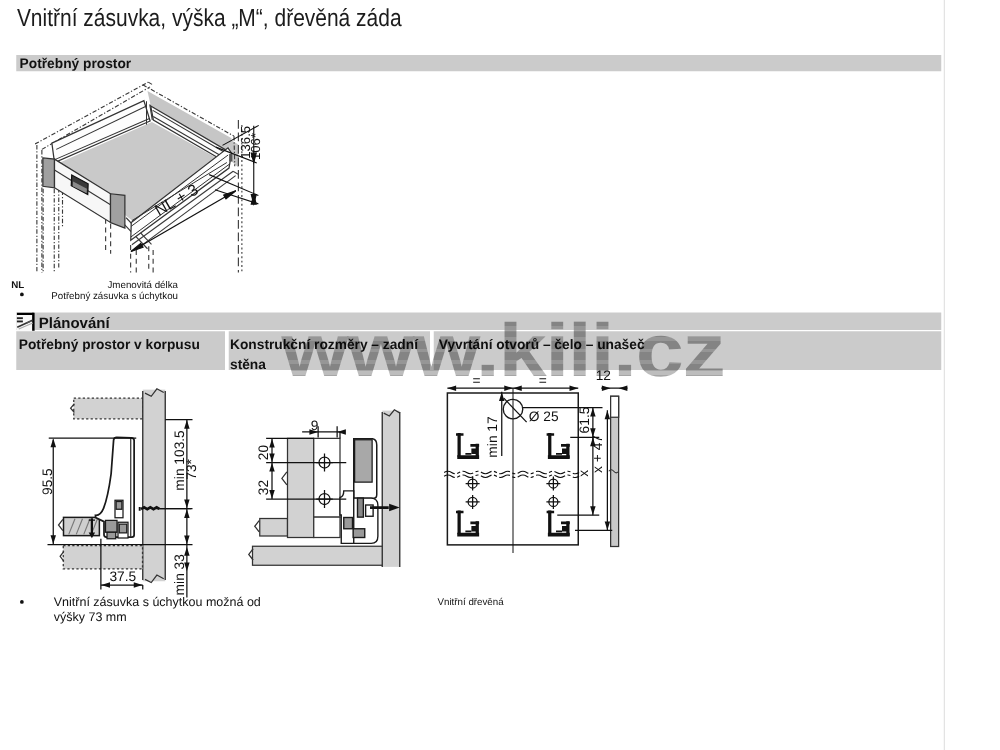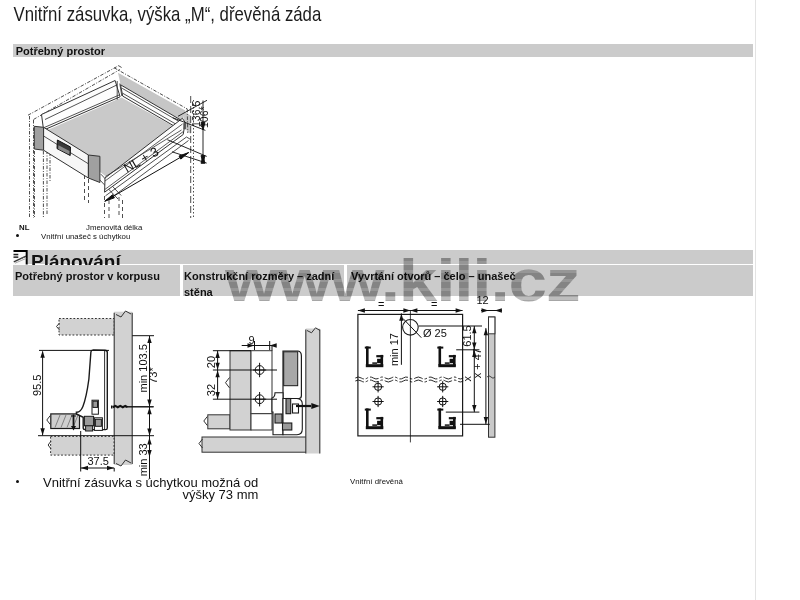--- a/index.html
+++ b/index.html
@@ -116,38 +116,38 @@
     <line x1="175" y1="40.5" x2="175" y2="103.2"></line>
     <polygon points="175,70 173,62.5 177,62.5"></polygon>
     <polygon points="175,95.8 173,103.3 177,103.3"></polygon>
     <polygon points="175,103.1 173,95.6 177,95.6"></polygon>
   </g>
 
   <text x="172" y="67" font-size="10.5" fill="#111" transform="rotate(-90 172 67)" font-family="Liberation Sans">136.5</text>
   <text x="179.6" y="68" font-size="10.5" fill="#111" transform="rotate(-90 179.6 68)" font-family="Liberation Sans">106*</text>
 </svg>
 
-<div class="abs" style="left:19px;top:222.6px;font-size:7.8px;font-weight:bold;color:#111;">NL</div>
+<div class="abs" style="left:9px;top:222.6px;font-size:7.8px;font-weight:bold;color:#111;">NL</div>
 <div class="abs" style="left:41px;top:222.6px;font-size:7.8px;color:#111;margin-left:45px;">Jmenovitá délka</div>
 <div class="abs" style="left:15.5px;top:233.6px;width:3.2px;height:3.2px;background:#111;border-radius:50%;"></div>
-<div class="abs" style="left:41px;top:232.1px;font-size:7.8px;color:#111;">Vnitřní unašeč s úchytkou</div>
+<div class="abs" style="left:41px;top:232.1px;font-size:7.8px;color:#111;">Potřebný zásuvka s úchytkou</div>
 
 <div class="abs bar" style="left:13px;top:249.7px;width:740px;height:14.3px;"></div>
 
 <svg class="abs" style="left:13px;top:250px;" width="15" height="15" viewBox="0 0 15 15">
   <rect x="0" y="0" width="14.5" height="14.5" fill="#f8f8f8"></rect>
   <line x1="0.5" y1="1" x2="14" y2="1" stroke="#000" stroke-width="2"></line>
   <line x1="13.7" y1="0" x2="13.7" y2="14.5" stroke="#000" stroke-width="2"></line>
   <rect x="0.5" y="3.8" width="4.8" height="1.5" fill="#222"></rect>
   <rect x="0.5" y="6.4" width="4.8" height="1.5" fill="#222"></rect>
   <line x1="0.8" y1="11.8" x2="13" y2="6.2" stroke="#333" stroke-width="1.3"></line>
   <line x1="2" y1="13.2" x2="13.2" y2="8.4" stroke="#aaa" stroke-width="1"></line>
   <line x1="8" y1="8.6" x2="12" y2="6.8" stroke="#555" stroke-width="1"></line>
 </svg>
-<div class="abs" style="left:31px;top:251px;font-size:19px;font-weight:bold;color:#111;">Plánování</div>
+<div class="abs" style="left:31px;top:251px;font-size:12px;font-weight:bold;color:#111;">Plánování</div>
 
 <div class="abs hdr" style="left:12.5px;top:264.5px;width:167px;height:31px;text-align:center;">
     <span style="position:absolute;left:2.5px;top:3.5px;">Potřebný prostor v korpusu</span>
   </div>
 <div class="abs hdr" style="left:182.5px;top:264.5px;width:161.7px;height:31px;">
     <span style="position:absolute;left:1.5px;top:3.5px;width:175px;">Konstrukční rozměry – zadní<br>stěna</span>
   </div>
 <div class="abs hdr" style="left:347.2px;top:264.5px;width:405.8px;height:31px;">
     <span style="position:absolute;left:3.8px;top:3.5px;">Vyvrtání otvorů – čelo – unašeč</span>
   </div>
@@ -388,14 +388,14 @@
   <path d="M129.3,57 l-2.2,7 l4.4,0 Z" fill="#111"></path>
   <path d="M129.3,118.9 l-2.2,-7 l4.4,0 Z" fill="#111"></path>
   <path d="M140.9,35.3 l-2.2,7 l4.4,0 Z" fill="#111"></path>
   <path d="M140.9,131.1 l-2.2,-7 l4.4,0 Z" fill="#111"></path>
   <text x="126.3" y="53.7" font-size="11" fill="#111" transform="rotate(-90 126.3 53.7)" font-family="Liberation Sans">61.5</text>
   <text x="125.6" y="88.4" font-size="11" fill="#111" transform="rotate(-90 125.6 88.4)" font-family="Liberation Sans">x</text>
   <text x="136.5" y="85.3" font-size="11" fill="#111" transform="rotate(-90 136.5 85.3)" font-family="Liberation Sans">x + 47</text>
 </svg>
 
 <div class="abs" style="left:15.5px;top:480px;width:3px;height:3px;background:#111;border-radius:50%;"></div>
-<div class="abs" style="left:43px;top:476.5px;font-size:13px;color:#111;line-height:12.9px;text-align:right;">Vnitřní zásuvka s úchytkou možná od<br>výšky 73 mm</div>
+<div class="abs" style="left:43px;top:476.5px;font-size:10px;color:#111;line-height:12.9px;">Vnitřní zásuvka s úchytkou možná od<br>výšky 73 mm</div>
 <div class="abs" style="left:350px;top:476.5px;font-size:7.8px;color:#111;">Vnitřní dřevěná</div>
 
 </body></html>

